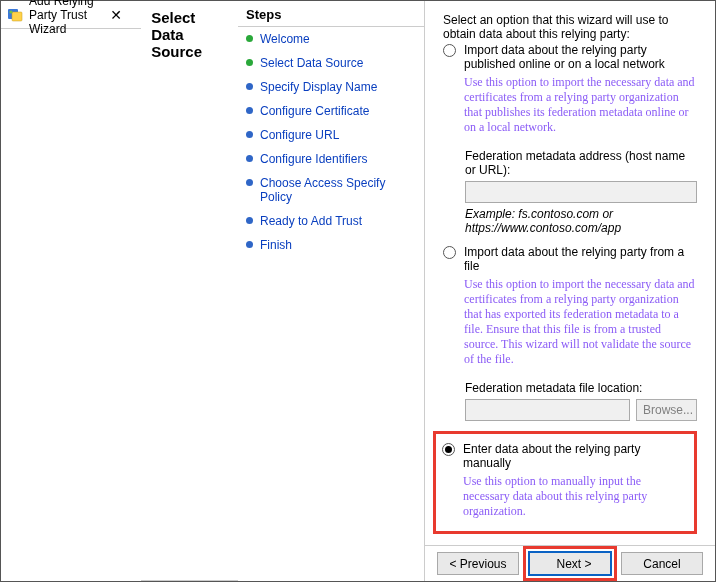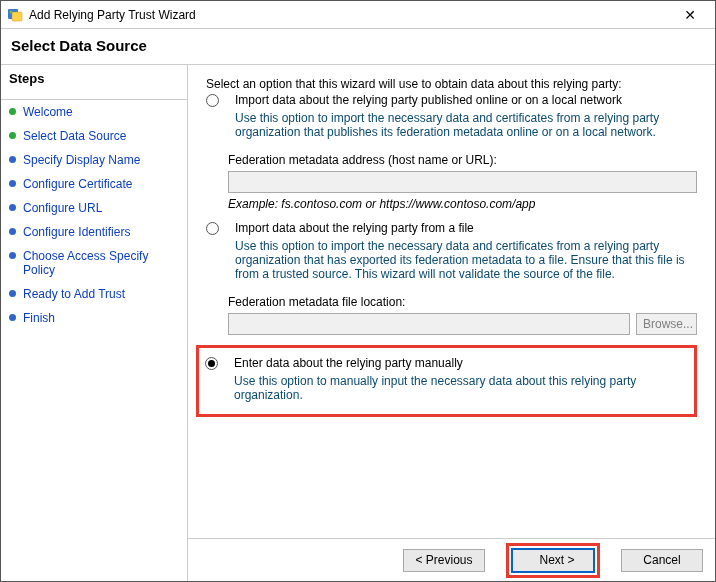--- a/index.html
+++ b/index.html
@@ -6,21 +6,21 @@
   html, body {
     margin: 0; padding: 0;
     font-family: "Segoe UI", Tahoma, sans-serif;
     font-size: 12px;
     background: #fff;
     color: #000;
   }
   .window {
     width: 716px; height: 582px;
     border: 1px solid #555;
-    display: flex; flex-direction: column;
+    display: flex; flex-direction: row;
     background: #fff;
     position: relative;
   }
   .titlebar {
     height: 28px;
     display: flex; align-items: center;
     padding: 0 6px;
     border-bottom: 1px solid #ccc;
     background: #fff;
   }
@@ -40,21 +40,21 @@
     flex: 1; display: flex; min-height: 0;
   }
   .sidebar {
     width: 187px;
     border-right: 1px solid #ccc;
     padding: 4px 0 0 0;
     background: #fff;
   }
   .steps-header {
     font-weight: 700; font-size: 13px;
-    padding: 2px 8px 13px 8px;
+    padding: 2px 8px 4px 8px;
     border-bottom: 1px solid #ccc;
   }
   .step {
     display: flex; align-items: flex-start;
     padding: 5px 8px 5px 8px;
     color: #0a3fbf;
     cursor: default;
     line-height: 14px;
   }
   .step .bullet {
@@ -75,23 +75,23 @@
   .intro { margin: 2px 0 2px 0; }
   .opt { margin-bottom: 10px; }
   .opt-row { display: flex; align-items: flex-start; }
   .radio {
     width: 13px; height: 13px; border: 1px solid #555; border-radius: 50%;
     margin: 1px 8px 0 0; flex: 0 0 auto; position: relative; background:#fff;
   }
   .radio.checked::after {
     content: ""; position: absolute; inset: 2px; border-radius: 50%; background: #000;
   }
-  .opt-body { flex: 1; margin-left: 8px; }
+  .opt-body { flex: 1; }
   .opt-title { margin-bottom: 4px; }
-  .opt-desc { color: #0c4a6e; margin-bottom: 8px; }
+  .opt-desc { color: #8b5cf6; margin-bottom: 8px; font-family: Liberation Serif, serif; }
   .sub { margin-left: 22px; }
   .field-label { margin: 6px 0 4px 0; }
   .txt {
     width: 100%; height: 22px;
     background: #f0f0f0; border: 1px solid #a9a9a9;
     padding: 2px 4px; font: inherit;
   }
   .hint { margin-top: 4px; font-style: italic; }
   .file-row { display: flex; gap: 6px; align-items: center; }
   .file-row .txt { flex: 1; }
@@ -100,23 +100,23 @@
     background: #efefef; border: 1px solid #adadad;
     color: #808080; font: inherit;
     cursor: default;
   }
   .highlight-manual {
     border: 3px solid #e83a2f;
     padding: 8px 10px 12px 6px;
     margin: 4px 0 0 -10px;
   }
   .footer {
-    height: 43px;
+    height: 36px;
     display: flex; align-items: center; justify-content: flex-end;
-    padding: 0 12px; gap: 21px;
+    padding: 0 12px; gap: 4px;
     border-top: 1px solid #ccc;
   }
   .btn {
     height: 23px; min-width: 82px;
     background: #e9e9e9; border: 1px solid #a9a9a9;
     font: inherit; cursor: default;
   }
   .next-wrap {
     border: 3px solid #e83a2f; padding: 3px;
   }

